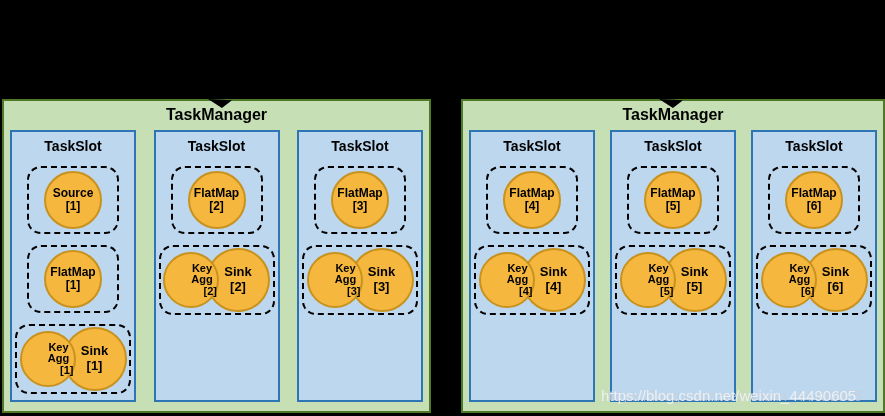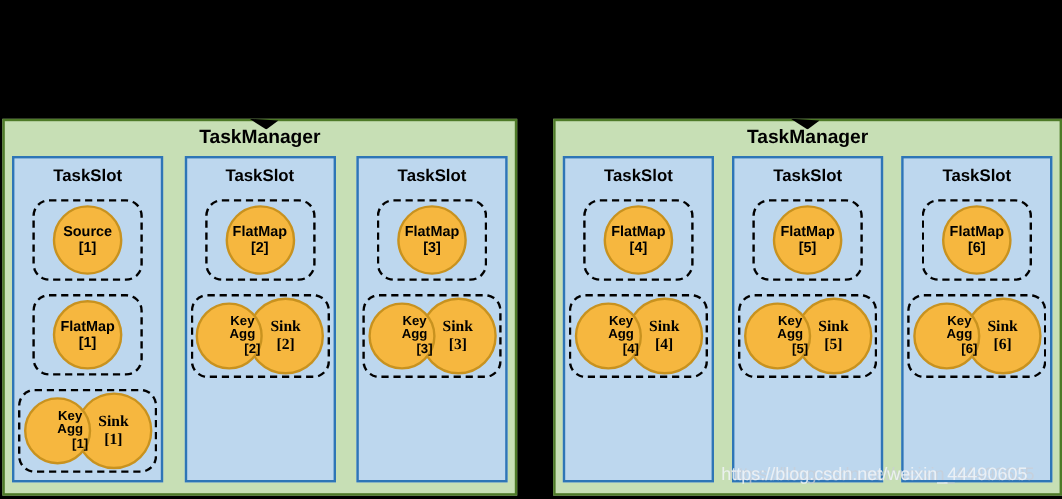--- a/index.html
+++ b/index.html
@@ -32,21 +32,21 @@
   .circle{
     background:var(--task-fill,#f6b73f);border:2px solid var(--task-border,#c8921f);
     border-radius:50%;box-sizing:border-box;
     display:flex;flex-direction:column;align-items:center;justify-content:center;
     text-align:center;font-weight:700;line-height:1.12;
   }
   .circle span{display:block;}
   .circle.big{width:58px;height:58px;font-size:12px;}
   .circle.keyagg{width:56px;height:56px;font-size:11px;line-height:1.05;margin-right:-13px;position:relative;z-index:2;align-items:flex-end;}
   .circle.keyagg .nm{max-width:30px;}
-  .circle.sink{width:64px;height:64px;font-size:13px;font-family:Liberation Serif, serif;}
+  .circle.sink{width:64px;height:64px;font-size:13px;}
   .arrow{
     position:absolute;top:-2px;width:24px;height:9px;background:#000;
     clip-path:polygon(0 0,100% 15%,58% 100%);
   }
   .tm1 .arrow{left:204px;}
   .tm2 .arrow{left:196px;}
   .watermark{position:absolute;left:601px;top:387px;width:284px;height:18px;font-size:15px;line-height:18px;white-space:nowrap;}
   .wm-a{position:absolute;left:6px;top:0;color:#c9ced6;opacity:.75;}
   .wm-b{position:absolute;left:0;top:0;color:#f2f5f8;opacity:.85;}
 </style>

